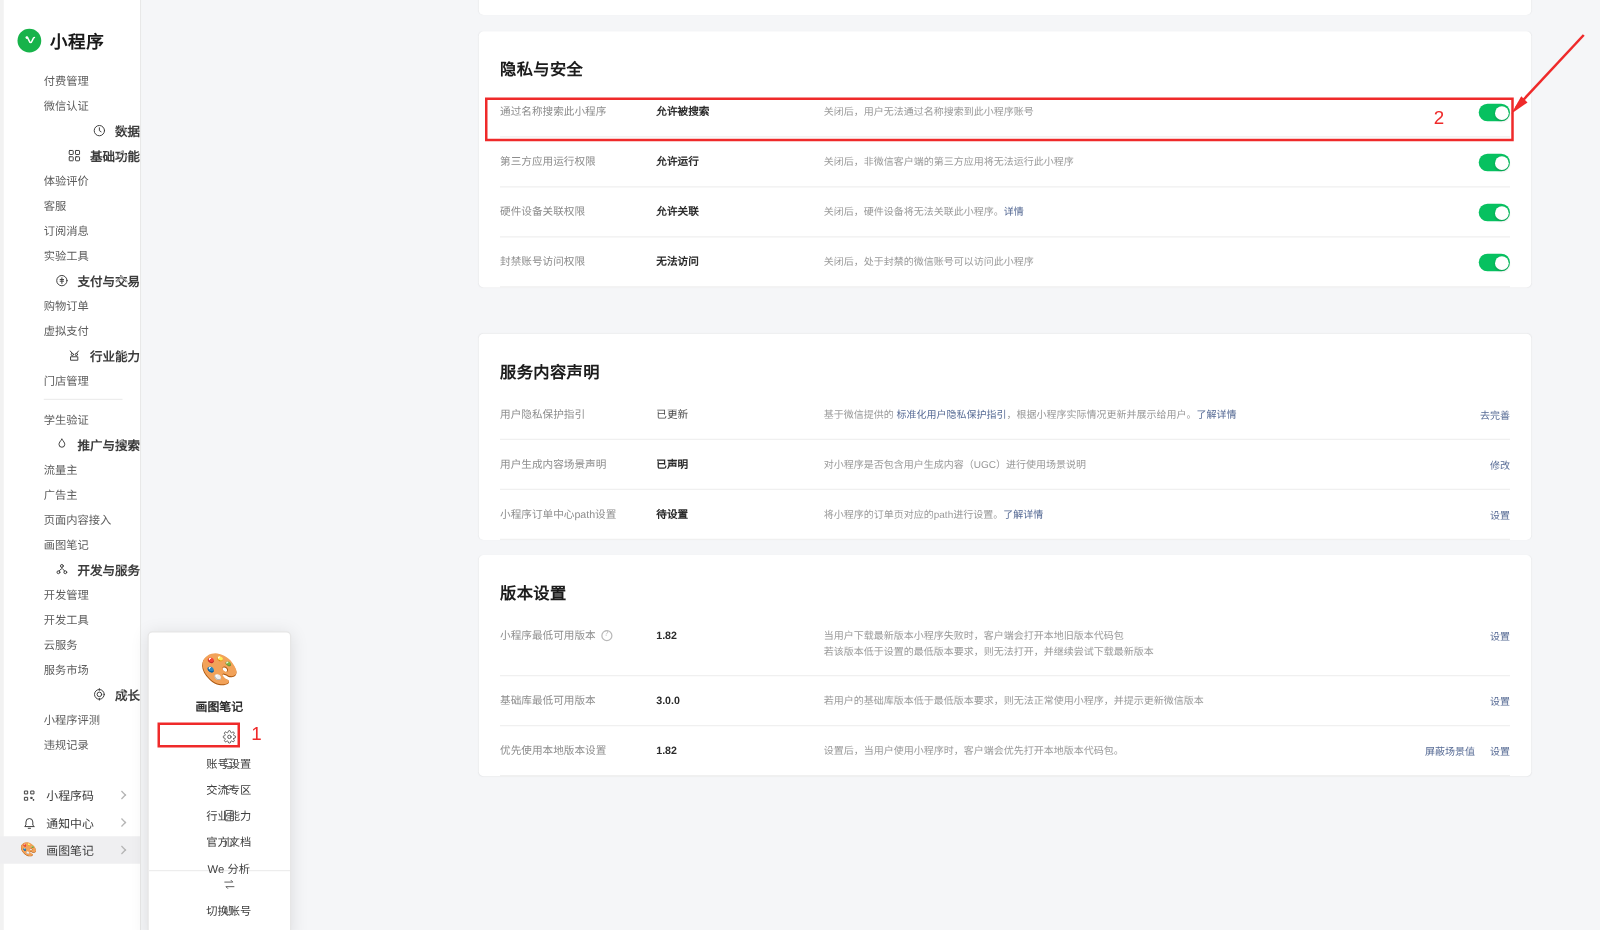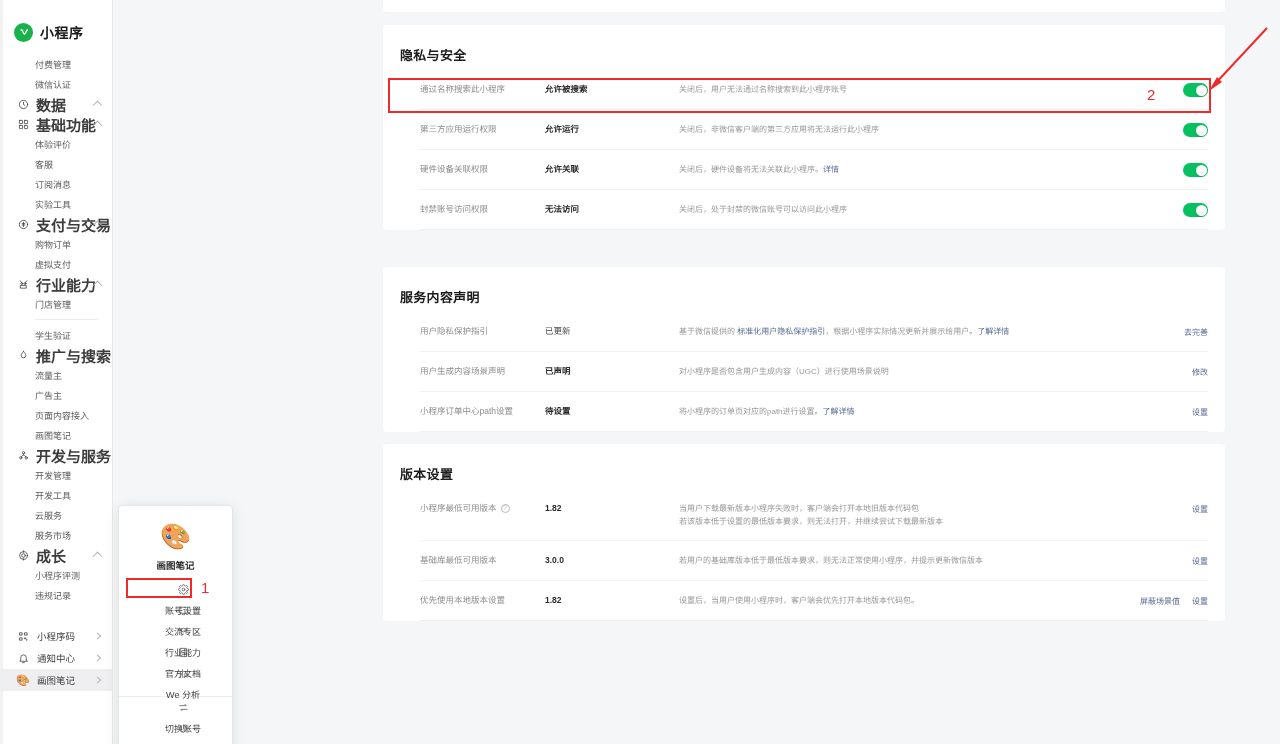--- a/index.html
+++ b/index.html
@@ -33,23 +33,24 @@
     width: 19px; height: 19px; border-radius: 50%;
     background: #17b34a;
     display: flex; align-items: center; justify-content: center;
     flex: none;
   }
   .brand-logo svg { display:block; }
   .brand-name { font-size: 14px; font-weight: 700; color: #1a1a1a; letter-spacing: .5px;}
   .nav-top {
     display: flex; align-items: center;
     height: 20px; padding-left: 18px; gap: 7px;
-    font-size: 15px; color: #3c3c3c; font-weight: 700;
+    font-size: 10px; color: #3c3c3c; font-weight: 700;
     position: relative;
     cursor: pointer;
+    justify-content: flex-end;
   }
   .nav-top .ico { width: 11px; height: 11px; flex: none; display:flex; align-items:center; justify-content:center; color:#3c3c3c;}
   .nav-top .chev {
     position: absolute; right: 11px; top: 50%;
     width: 7px; height: 7px;
     border-left: 1.2px solid #b0b0b0; border-top: 1.2px solid #b0b0b0;
     transform: translateY(-30%) rotate(45deg);
   }
   .nav-sub {
     height: 20px; display: flex; align-items: center;
@@ -119,21 +120,20 @@
   .card-title {
     font-size: 13px; font-weight: 700; color: #1c1c1c;
     padding: 20px 0 0 17px; letter-spacing: .3px;
   }
   .rows { padding: 6px 17px 0 17px; }
   .row {
     display: flex; align-items: flex-start;
     min-height: 40px; padding: 13px 0 12px 0;
     border-bottom: 1px solid #f0f0f0;
     position: relative;
-    margin-left: 20px;
   }
   .row:last-child { border-bottom: 1px solid #f0f0f0; }
   .row-label {
     width: 125px; flex: none;
     font-size: 8.5px; color: #8d8d8d; line-height: 1.5;
     display:flex; align-items:center; gap:2px;
   }
   .row-value {
     width: 134px; flex: none;
     font-size: 8.5px; color: #2b2b2b; font-weight: 700; line-height: 1.5;

